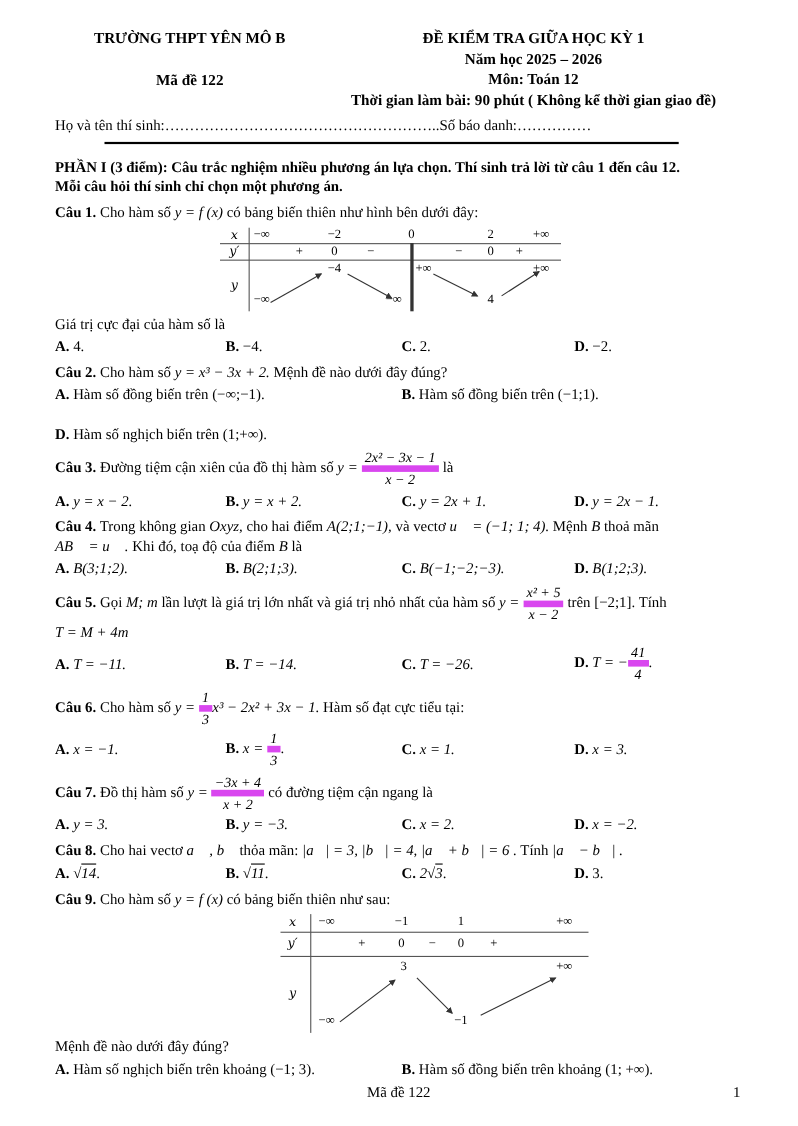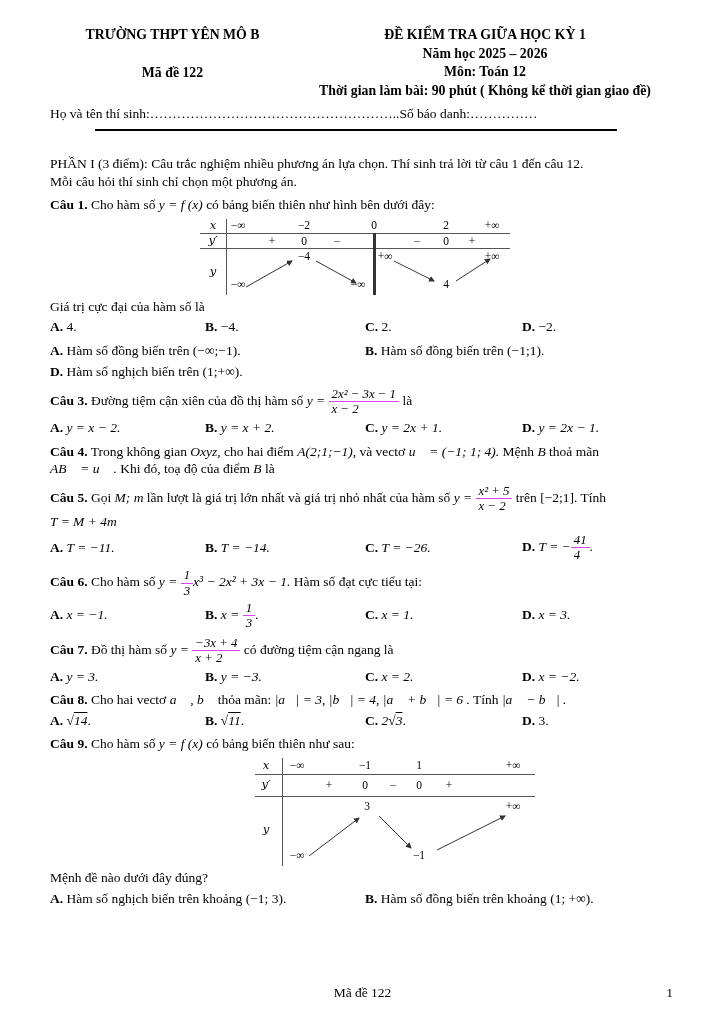--- a/index.html
+++ b/index.html
@@ -9,33 +9,33 @@
   .page{position:relative;width:725px;height:1024px;padding:26px 50px 4px;overflow:hidden;background:#fff}
 
   
   .hdr{display:flex;font-weight:bold;font-size:13.8px;line-height:1.35}
   .hdr-left{width:245px;text-align:center}
   .hdr-right{flex:1;text-align:center}
   .hdr .code{margin-top:19px}
 
   .stu{margin-top:4px}
   .rule{height:0;border-top:2px solid #000;width:522px;margin:7px 0 0 45px}
-  .part{font-weight:normal;margin-top:24px}
+  .part{font-weight:bold;margin-top:12px}
 
   .q{margin-top:6px}
   .qline b{font-weight:bold}
   .m{font-style:italic}
 
   .opts{display:grid;grid-template-columns:155px 160px 157px auto;margin-top:3px;align-items:center}
-  .opts2{display:grid;grid-template-columns:315px auto;margin-top:3px;row-gap:4px}
+  .opts2{display:grid;grid-template-columns:315px auto;margin-top:3px;row-gap:18px}
   .opt b{font-weight:bold}
 
-  .frac{display:inline-block;vertical-align:middle;line-height:1.1;font-size:12.8px}
+  .frac{display:inline-block;vertical-align:middle;text-align:center;line-height:1.1;font-size:12.8px}
   .fn{display:block;padding:0 3px}
-  .fd{display:block;border-top:1px solid #d946ef;padding:0 3px}
+  .fd{display:block;border-top:6px solid #d946ef;padding:0 3px}
   .rad{text-decoration:overline}
 
   
   .bbt{position:relative;font-size:11.5px;line-height:1;margin:5px 0 3px}
   .bbt span{position:absolute;transform:translateX(-50%);white-space:nowrap}
   .bbt .tlab{font-family:"DejaVu Serif",serif;font-style:italic}
   .hl{position:absolute;left:0;right:0;height:0;border-top:1px solid #555}
   .vl{position:absolute;width:1px;background:#555}
   .vbar{position:absolute;width:2.5px;background:#333}
   .bbt svg{position:absolute;left:0;top:0}
@@ -118,20 +118,26 @@
     <div>Giá trị cực đại của hàm số là</div>
     <div class="opts">
       <span class="opt"><b>A.</b> <span>4.</span></span>
       <span class="opt"><b>B.</b> <span>−4.</span></span>
       <span class="opt"><b>C.</b> <span>2.</span></span>
       <span class="opt"><b>D.</b> <span>−2.</span></span>
     </div>
   </div>
 
   <div class="q">
+    <div class="qline">
+      <b>Câu 2.</b>
+      <span>Cho hàm số</span>
+      <span class="m">y = x³ − 3x + 2.</span>
+      <span>Mệnh đề nào dưới đây đúng?</span>
+    </div>
     <div class="opts2">
       <span class="opt"><b>A.</b> <span>Hàm số đồng biến trên (−∞;−1).</span></span>
       <span class="opt"><b>B.</b> <span>Hàm số đồng biến trên (−1;1).</span></span>
       <span class="opt"><b>D.</b> <span>Hàm số nghịch biến trên (1;+∞).</span></span>
     </div>
   </div>
 
   <div class="q">
     <div class="qline">
       <b>Câu 3.</b>
@@ -159,20 +165,26 @@
       <span class="m">u⃗ = (−1; 1; 4).</span>
       <span>Mệnh</span>
       <span class="m">B</span>
       <span>thoả mãn</span>
     </div>
     <div class="qline">
       <span class="m">AB⃗ = u⃗ .</span>
       <span>Khi đó, toạ độ của điểm</span>
       <span class="m">B</span>
       <span>là</span>
+    </div>
+    <div class="opts">
+      <span class="opt"><b>A.</b> <span class="m">B(3;1;2).</span></span>
+      <span class="opt"><b>B.</b> <span class="m">B(2;1;3).</span></span>
+      <span class="opt"><b>C.</b> <span class="m">B(−1;−2;−3).</span></span>
+      <span class="opt"><b>D.</b> <span class="m">B(1;2;3).</span></span>
     </div>
   </div>
 
   <div class="q">
     <div class="qline">
       <b>Câu 5.</b>
       <span>Gọi</span>
       <span class="m">M; m</span>
       <span>lần lượt là giá trị lớn nhất và giá trị nhỏ nhất của hàm số</span>
       <span class="m">y =</span>

